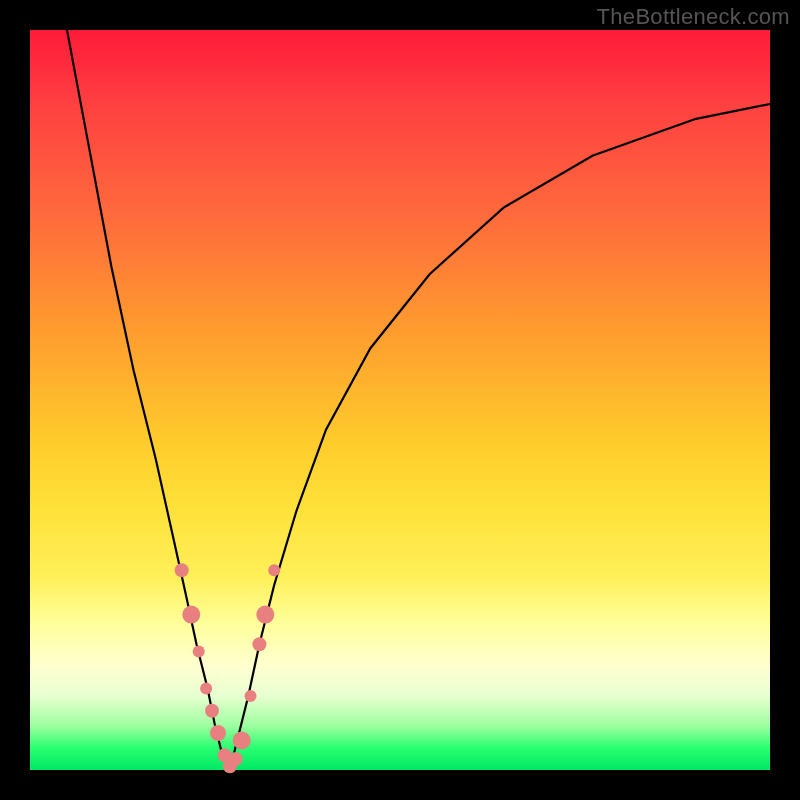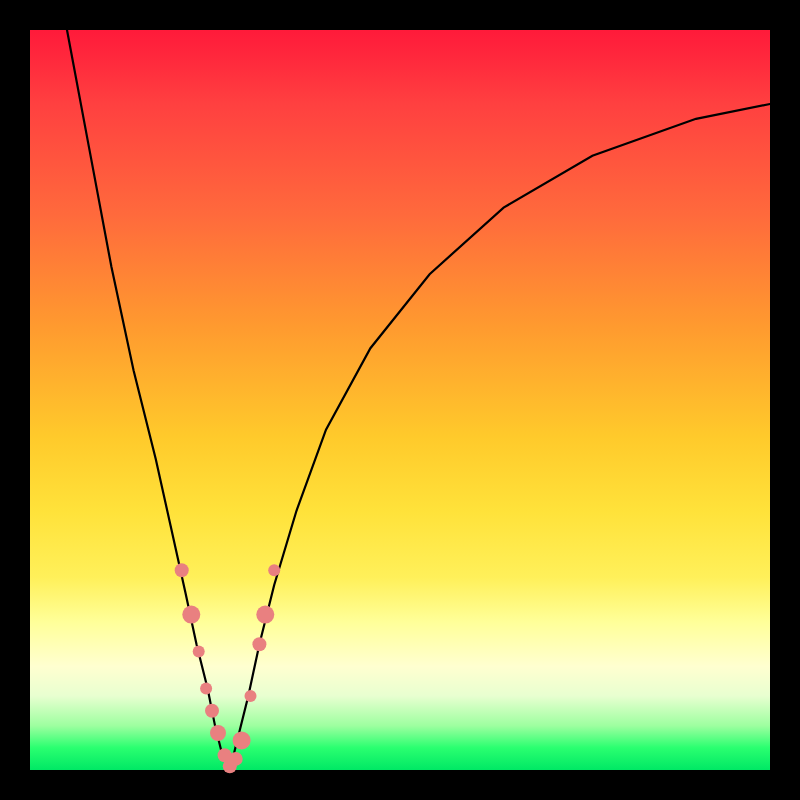--- a/index.html
+++ b/index.html
@@ -78,13 +78,14 @@
           <circle cx="199.8" cy="736.3" r="7" fill="#e98080"></circle>
           <circle cx="205.7" cy="728.9" r="7" fill="#e98080"></circle>
           <circle cx="211.6" cy="710.4" r="9" fill="#e98080"></circle>
           <circle cx="220.5" cy="666.0" r="6" fill="#e98080"></circle>
           <circle cx="229.4" cy="614.2" r="7" fill="#e98080"></circle>
           <circle cx="235.3" cy="584.6" r="9" fill="#e98080"></circle>
           <circle cx="244.2" cy="540.2" r="6" fill="#e98080"></circle>
         </g>
     </svg>
   </div>
+  <div class="watermark">TheBottleneck.com</div>
 </div>
 
 </body></html>

